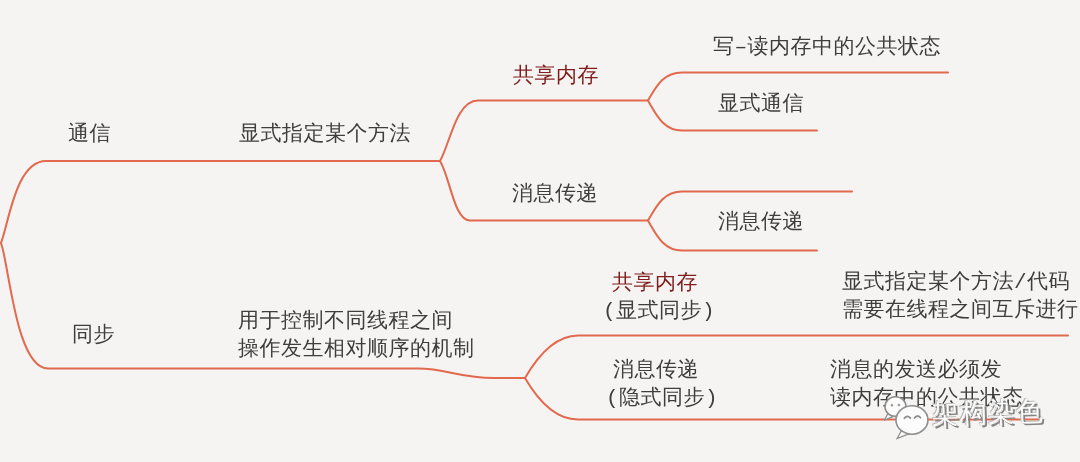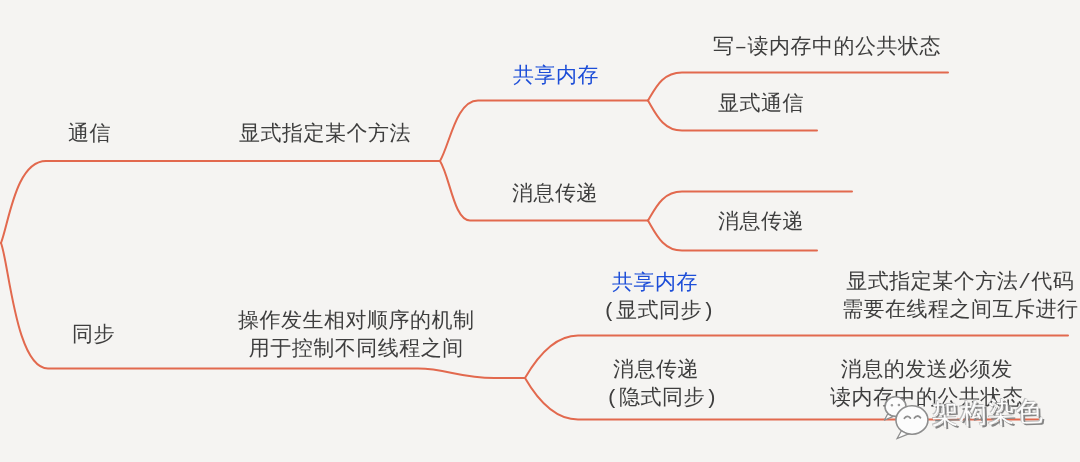--- a/index.html
+++ b/index.html
@@ -13,22 +13,22 @@
   .lines{position:absolute;left:0;top:0;z-index:0;}
   .lines path{fill:none;stroke:#e2694e;stroke-width:2;stroke-linecap:round;}
   .label{
     position:absolute;z-index:1;
     font-size:21px;line-height:22px;
     color:#3e3e3e;
     letter-spacing:0.5px;
     white-space:nowrap;
     font-family:Liberation Mono, monospace;
   }
-  .two{line-height:28px;text-align:center;}
-  .accent{color:#1d4ed8;}
+  .two{line-height:28px;}
+  .accent{color:#7f1d1d;}
   .center{text-align:center;}
   .label span{display:block;}
   .watermark{
     position:absolute;z-index:3;
     left:884px;top:390px;
     width:200px;height:60px;
     transform:rotate(-2deg);
   }
   .wm-icon{position:absolute;left:0;top:2px;}
   .wm-text{
@@ -69,22 +69,22 @@
   <div class="label" style="left:718px;top:94px">显式通信</div>
 
   <div class="label" style="left:512px;top:184px">消息传递</div>
 
 
   <div class="label" style="left:718px;top:212px">消息传递</div>
 
   <div class="label" style="left:72px;top:325px">同步</div>
 
   <div class="label two" style="left:238px;top:308px">
+    <span>用于控制不同线程之间</span>
     <span>操作发生相对顺序的机制</span>
-    <span>用于控制不同线程之间</span>
   </div>
 
   <div class="label two center" style="left:603px;top:270px;width:104px">
     <span class="accent">共享内存</span>
     <span>(显式同步)</span>
   </div>
 
   <div class="label two" style="left:842px;top:269px">
     <span>显式指定某个方法/代码</span>
     <span>需要在线程之间互斥进行</span>

